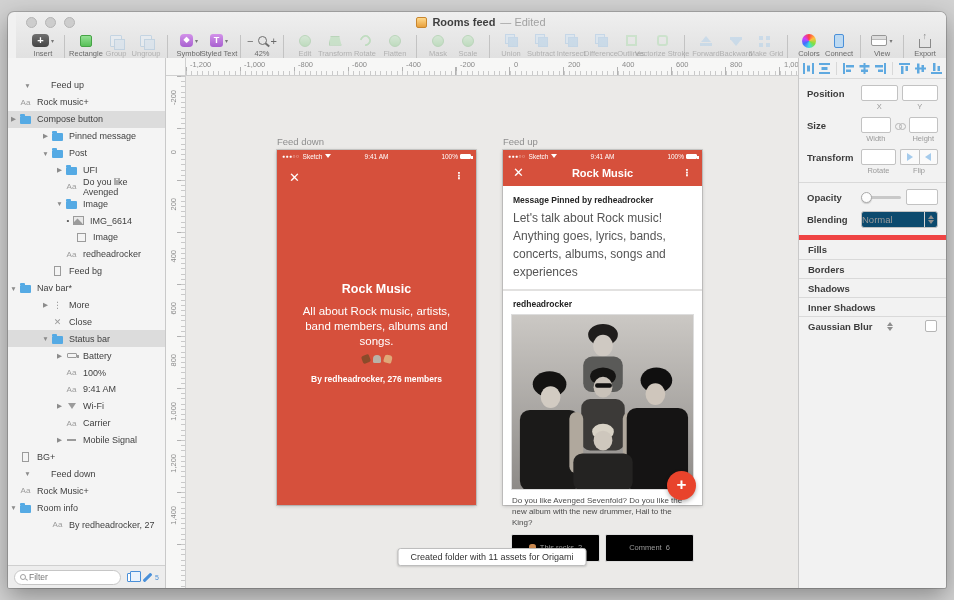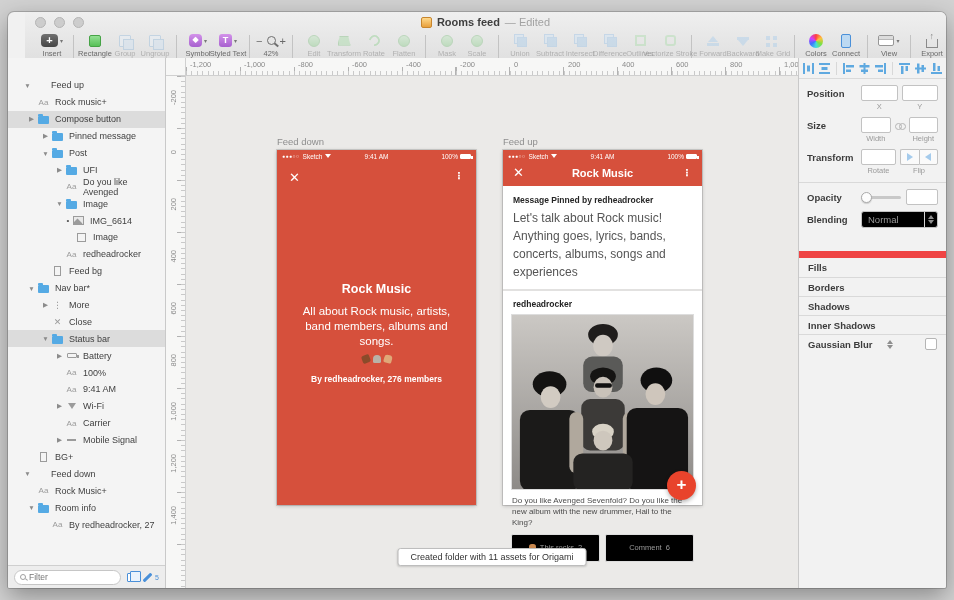--- a/index.html
+++ b/index.html
@@ -2,21 +2,21 @@
 <html><head>
 <meta charset="utf-8">
 <style>
   *{margin:0;padding:0;box-sizing:border-box}
   html,body{width:954px;height:600px;overflow:hidden;background:#d2d2d2;
     font-family:"Liberation Sans","DejaVu Sans",sans-serif;-webkit-user-select:none}
   .window{position:absolute;left:8px;top:12px;width:938px;height:576px;
     border-radius:6px 6px 2px 2px;overflow:hidden;background:#f1f1f1;
     box-shadow:0 8px 24px rgba(0,0,0,.35),0 0 0 1px rgba(0,0,0,.18)}
   
-  .chrome{position:absolute;left:17px;top:0;right:0;height:62px;
+  .chrome{position:absolute;left:8px;top:0;right:0;height:62px;
     background:linear-gradient(#efefef,#dcdcdc);border-bottom:1px solid #a9a9a9}
   .titlebar{height:20px;position:relative;display:flex;align-items:center;justify-content:center}
   .lights{position:absolute;left:10px;top:5px;display:flex;gap:8px}
   .light{width:11px;height:11px;border-radius:50%;background:#cdcdcd;border:1px solid #b4b4b4}
   .titlewrap{display:flex;align-items:center;gap:5px;font-size:11px;color:#3f3f3f;font-weight:bold}
   .docicon{width:11px;height:11px;border-radius:2px;background:linear-gradient(#ffd98c,#e8a03c);border:1px solid #c8862e}
   .edited{color:#a2a2a2;font-weight:normal}
   .toolbar{display:flex;align-items:flex-start;padding:1px 6px 0 12px;height:26px}
   .tb-btn{display:flex;flex-direction:column;align-items:center;font-size:7.5px;color:#6a6a6a;
     min-width:24px;margin:0 3px;white-space:nowrap;cursor:default}
@@ -77,21 +77,21 @@
   .rect-i{width:7px;height:10px;border:1px solid #9b9b9b}
   .sq-i{width:9px;height:9px;border:1px solid #9b9b9b}
   .img-i{width:11px;height:9px;border:1px solid #9b9b9b;position:relative;overflow:hidden;background:#e9e9e9}
   .img-i::after{content:"";position:absolute;left:0;bottom:-3px;width:7px;height:7px;background:#9b9b9b;transform:rotate(45deg)}
   .glyph-i{color:#9b9b9b;font-size:9px;line-height:10px}
   .batt-i{width:10px;height:5px;border:1px solid #9b9b9b;border-radius:1px;position:relative}
   .batt-i::after{content:"";position:absolute;right:-3px;top:1px;width:2px;height:3px;background:#9b9b9b}
   .wifi-i{width:0;height:0;border-left:4px solid transparent;border-right:4px solid transparent;border-top:6px solid #9b9b9b}
   .dash-i{width:9px;height:2px;background:#9b9b9b}
   .bullet{color:#555;font-size:8px;width:8px;text-align:center;flex:none}
-  .lvl0{padding-left:14px}.lvl1{padding-left:18px}.lvl2{padding-left:32px}.lvl3{padding-left:46px}.lvl4{padding-left:56px}
+  .lvl0{padding-left:14px}.lvl1{}.lvl2{padding-left:32px}.lvl3{padding-left:46px}.lvl4{padding-left:56px}
   .filterbar{position:absolute;left:0;right:0;bottom:0;height:23px;border-top:1px solid #cfcfcf;
     background:#ededed;display:flex;align-items:center;padding:0 6px;gap:6px}
   .filterfield{flex:1;height:15px;background:#fff;border:1px solid #c6c6c6;border-radius:8px;
     display:flex;align-items:center;padding:0 5px;gap:3px}
   .filterfield input{border:none;outline:none;width:100%;font-size:8.5px;color:#444;background:transparent;
     font-family:"Liberation Sans",sans-serif}
   .mini-lens{width:6px;height:6px;border:1px solid #a0a0a0;border-radius:50%;position:relative;flex:none}
   .mini-lens::after{content:"";position:absolute;width:3px;height:1px;background:#a0a0a0;right:-3px;bottom:-1px;transform:rotate(40deg)}
   .pages-ic{width:9px;height:9px;border:1px solid #4a90d9;border-radius:1px;position:relative;background:#fff}
   .pages-ic::after{content:"";position:absolute;left:2px;top:-3px;width:9px;height:9px;border:1px solid #4a90d9;border-radius:1px;background:#eaf3fc}
@@ -183,29 +183,29 @@
   .flipbtn{flex:1;height:16px;background:#fafafa;border:1px solid #c2c2c2;display:flex;align-items:center;justify-content:center}
   .flipbtn:first-child{border-radius:2px 0 0 2px;border-right:none}
   .flipbtn:last-child{border-radius:0 2px 2px 0}
   .ftri{width:0;height:0;border-top:4px solid transparent;border-bottom:4px solid transparent;border-left:6px solid #a5cbec}
   .hr{height:1px;background:#d9d9d9;margin-top:7px}
   .sliderwrap{flex:1;display:flex;align-items:center;height:16px}
   .slider{flex:1;height:3px;background:#c8c8c8;border-radius:2px;position:relative}
   .knob{position:absolute;left:0;top:-4px;width:11px;height:11px;border-radius:50%;background:#fdfdfd;
     border:1px solid #ababab;box-shadow:0 1px 1px rgba(0,0,0,.15)}
   .opfield{width:32px;height:16px;background:#fff;border:1px solid #c2c2c2;border-radius:2px;flex:none;margin-left:5px}
-  .selectbox{flex:1;height:17px;background:#000000;border:1px solid #c2c2c2;border-radius:3px;
-    display:flex;align-items:center;padding-left:6px;color:#9a9a9a;position:relative}
+  .selectbox{flex:1;height:17px;background:#0c4a6e;border:1px solid #c2c2c2;border-radius:3px;
+    display:flex;align-items:center;color:#9a9a9a;position:relative}
   .stepper{position:absolute;right:0;top:0;bottom:0;width:13px;border-left:1px solid #d5d5d5;
     display:flex;flex-direction:column;align-items:center;justify-content:center;gap:1px}
   .st-up{width:0;height:0;border-left:3px solid transparent;border-right:3px solid transparent;border-bottom:4px solid #8e8e8e}
   .st-dn{width:0;height:0;border-left:3px solid transparent;border-right:3px solid transparent;border-top:4px solid #8e8e8e}
   .section{height:19px;display:flex;align-items:center;padding:0 9px;border-top:1px solid #d9d9d9;font-weight:bold}
   .section:first-of-type{border-top:none}
-  .sections{margin-top:23px;border-top:7px solid #ef4444}
+  .sections{margin-top:7px;border-top:5px solid #ef4444}
   .gauss{gap:13px}
   .ministep{display:flex;flex-direction:column;gap:1px;margin-left:2px}
   .checkbox{margin-left:auto;width:12px;height:12px;background:#fff;border:1px solid #b5b5b5;border-radius:2px}
 </style>
 </head>
 <body>
 
 <div class="window">
 
   <div class="chrome">

